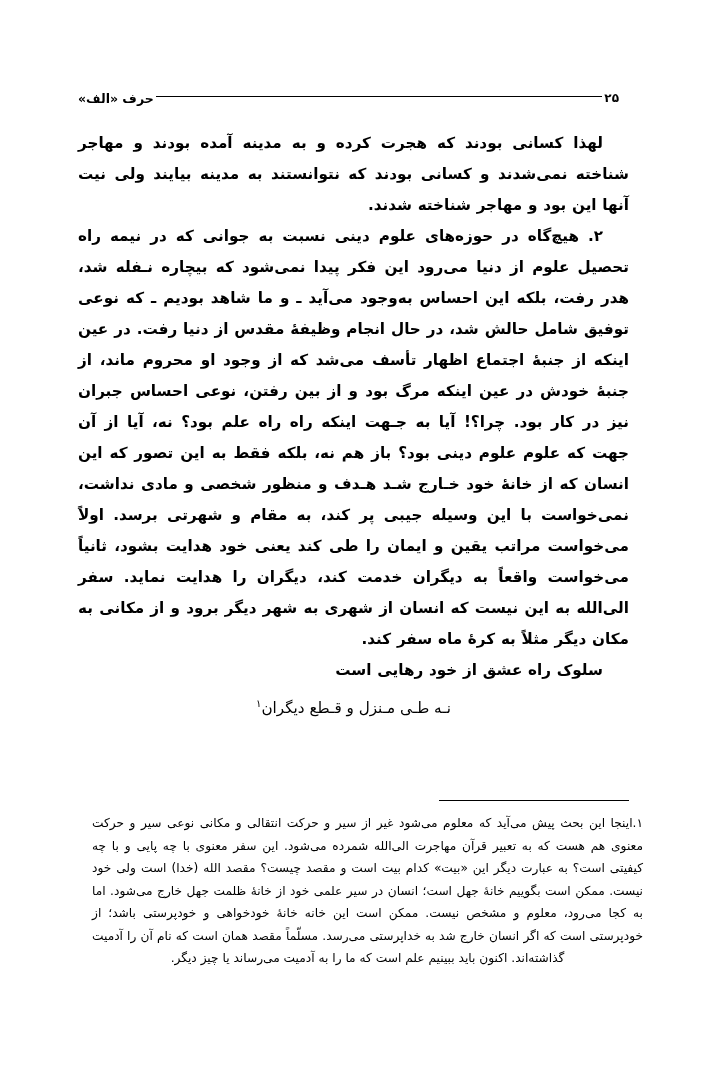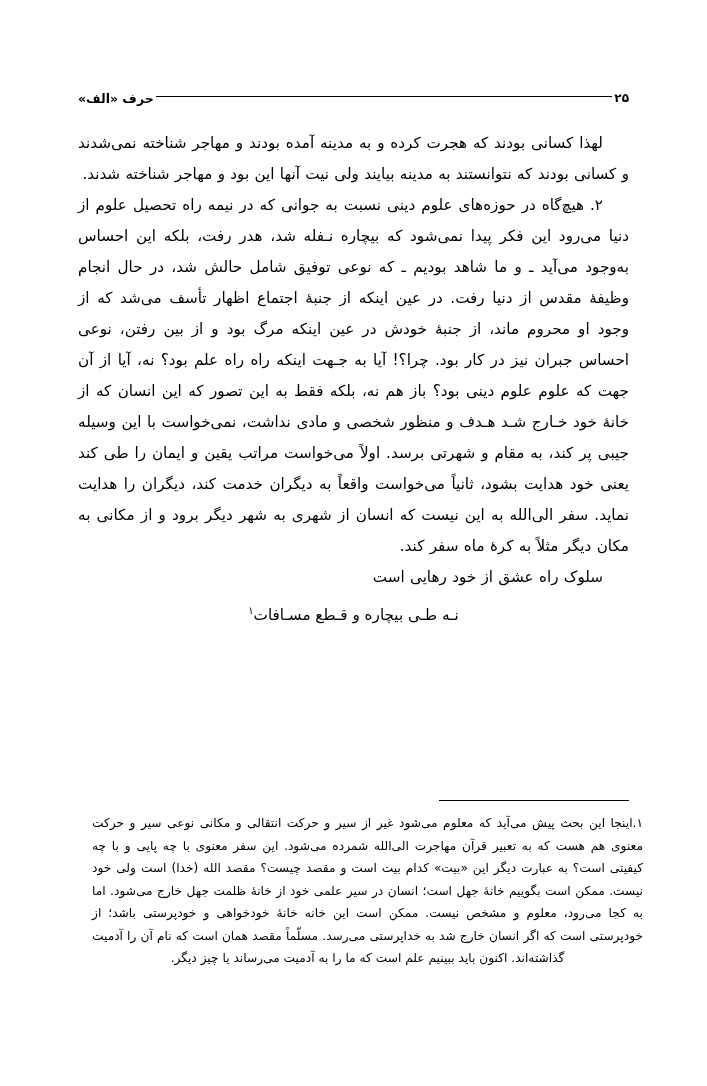--- a/index.html
+++ b/index.html
@@ -20,21 +20,21 @@
     position: absolute;
     inset: 0;
     padding: 0;
   }
 
   
   .header {
     position: absolute;
     top: 86px;
     left: 78px;
-    right: 78px;
+    right: 88px;
     height: 24px;
     display: flex;
     flex-direction: row-reverse; 
     align-items: center;
     gap: 2px;
     text-align: center;
   }
   .header-title {
     font-size: 12.5px;
     font-weight: bold;
@@ -68,20 +68,21 @@
     text-align: justify;
     text-align-last: right;
     text-justify: inter-word;
     word-spacing: 0.5px;
   }
   p.first {
     text-indent: 0;
   }
   p.indent {
     text-indent: 26px;
+    font-weight: bold;
   }
   p.noindent-last {
     text-align-last: right;
   }
   .centerline {
     font-size: 15.2px;
     line-height: 31px;
     text-align: center;
     letter-spacing: 2.5px;
     margin-top: 2px;
@@ -123,21 +124,21 @@
     <div class="header-title">حرف «الف»</div>
     <div class="header-rule"></div>
     <div class="header-page">۲۵</div>
   </div>
 
   <div class="body">
     <p class="para indent">لهذا کسانی بودند که هجرت کرده و به مدینه آمده بودند و مهاجر شناخته نمی‌شدند و کسانی بودند که نتوانستند به مدینه بیایند ولی نیت آنها این بود و مهاجر شناخته شدند.</p>
     <p class="para indent">۲. هیچ‌گاه در حوزه‌های علوم دینی نسبت به جوانی که در نیمه راه تحصیل علوم از دنیا می‌رود این فکر پیدا نمی‌شود که بیچاره نـفله شد، هدر رفت، بلکه این احساس به‌وجود می‌آید ـ و ما شاهد بودیم ـ که نوعی توفیق شامل حالش شد، در حال انجام وظیفهٔ مقدس از دنیا رفت. در عین اینکه از جنبهٔ اجتماع اظهار تأسف می‌شد که از وجود او محروم ماند، از جنبهٔ خودش در عین اینکه مرگ بود و از بین رفتن، نوعی احساس جبران نیز در کار بود. چرا؟! آیا به جـهت اینکه راه راه علم بود؟ نه، آیا از آن جهت که علوم علوم دینی بود؟ باز هم نه، بلکه فقط به این تصور که این انسان که از خانهٔ خود خـارج شـد هـدف و منظور شخصی و مادی نداشت، نمی‌خواست با این وسیله جیبی پر کند، به مقام و شهرتی برسد. اولاً می‌خواست مراتب یقین و ایمان را طی کند یعنی خود هدایت بشود، ثانیاً می‌خواست واقعاً به دیگران خدمت کند، دیگران را هدایت نماید. سفر الی‌الله به این نیست که انسان از شهری به شهر دیگر برود و از مکانی به مکان دیگر مثلاً به کرهٔ ماه سفر کند.</p>
     <p class="para indent noindent-last">سلوک راه عشق از خود رهایی است</p>
     <div class="centerline">
-      <span>نـه طـی بیچاره و قـطع مسـافات</span><span class="sup">۱</span>
+      <span>نـه طـی مـنزل و قـطع دیگران</span><span class="sup">۱</span>
     </div>
   </div>
 
   <div class="fn-rule"></div>
 
   <div class="footnote">
     <p><span>۱.</span><span>اینجا این بحث پیش می‌آید که معلوم می‌شود غیر از سیر و حرکت انتقالی و مکانی نوعی سیر و حرکت معنوی هم هست که به تعبیر قرآن مهاجرت الی‌الله شمرده می‌شود. این سفر معنوی با چه پایی و با چه کیفیتی است؟ به عبارت دیگر این «بیت» کدام بیت است و مقصد چیست؟ مقصد الله (خدا) است ولی خود نیست. ممکن است بگوییم خانهٔ جهل است؛ انسان در سیر علمی خود از خانهٔ ظلمت جهل خارج می‌شود. اما به کجا می‌رود، معلوم و مشخص نیست. ممکن است این خانه خانهٔ خودخواهی و خودپرستی باشد؛ از خودپرستی است که اگر انسان خارج شد به خداپرستی می‌رسد. مسلّماً مقصد همان است که نام آن را آدمیت گذاشته‌اند. اکنون باید ببینیم علم است که ما را به آدمیت می‌رساند یا چیز دیگر.</span></p>
   </div>
 
 </div>

